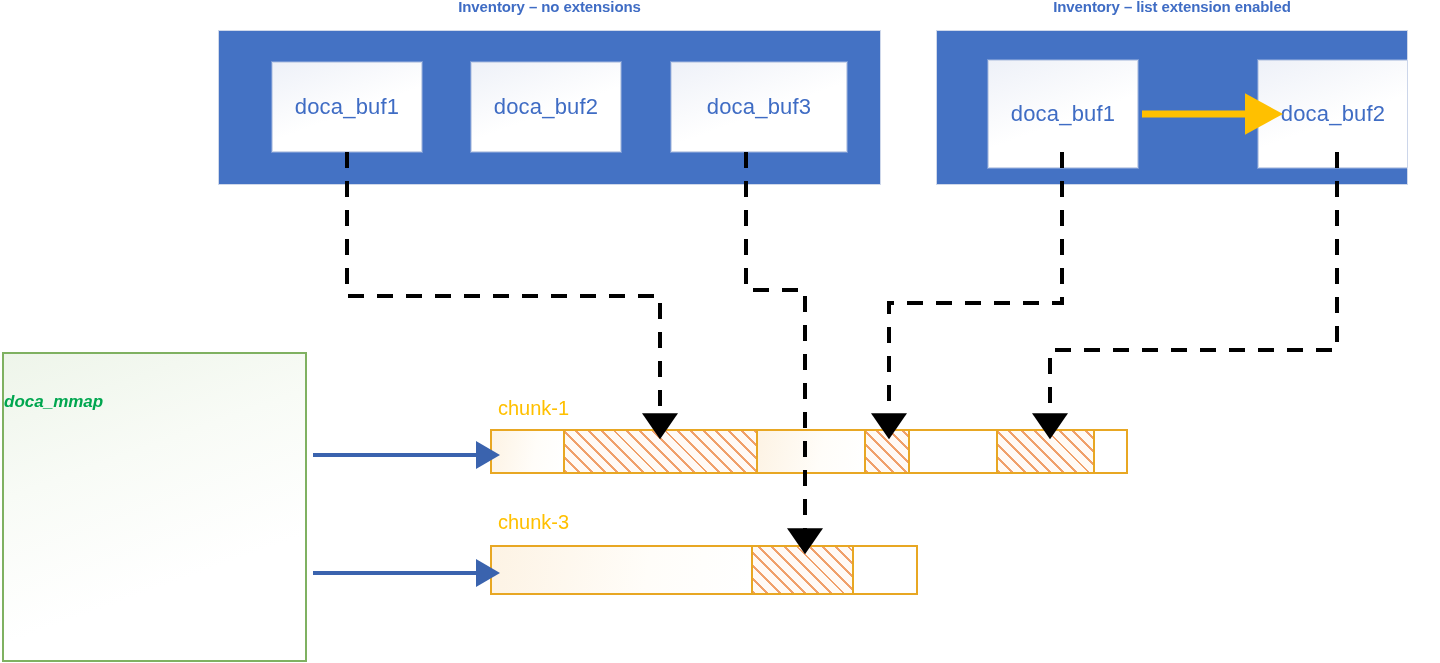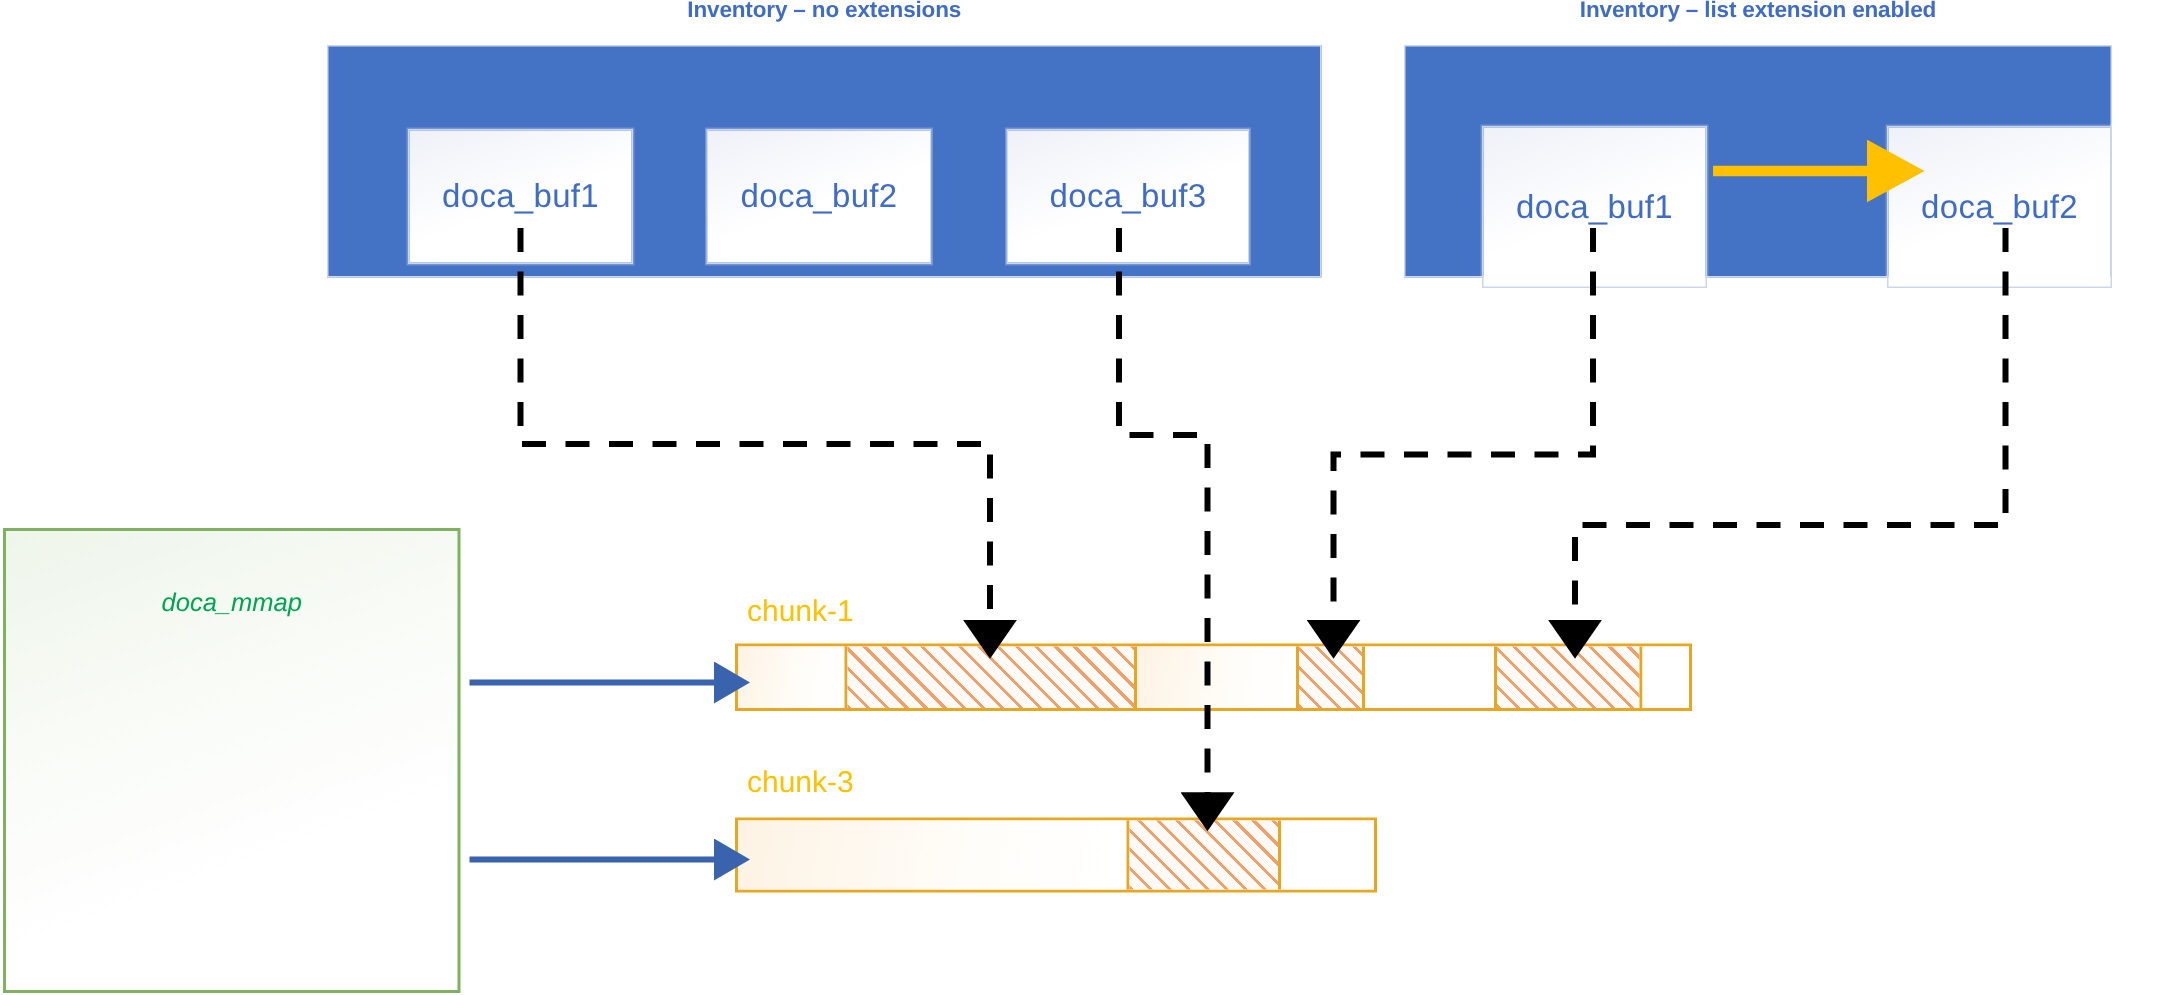--- a/index.html
+++ b/index.html
@@ -20,32 +20,31 @@
   }
 
   
   .buf{
     position:absolute;box-sizing:border-box;
     background:linear-gradient(160deg,#eef1f8 0%,#ffffff 55%,#ffffff 100%);
     border:1px solid #ccd6ea;
     display:flex;align-items:center;justify-content:center;
     color:#3F6CC4;font-size:22px;letter-spacing:.2px;
     box-shadow:0 0 0 1px rgba(255,255,255,.25);
-    margin-top:24px;
   }
 
   
   .mmap{
     position:absolute;box-sizing:border-box;
     border:2px solid #7FB161;
     background:linear-gradient(160deg,#eef5ea 0%,#f8fbf6 35%,#ffffff 70%);
   }
   .mmap-label{
-    position:absolute;width:100%;text-align:center;
-    font-weight:normal;font-style:italic;font-size:17px;color:#00A64F;
+    position:absolute;width:100%;
+    font-weight:bold;font-style:italic;font-size:17px;color:#00A64F;
   }
 
   
   .chunk-label{
     position:absolute;font-size:20px;color:#FFC000;white-space:nowrap;
   }
 
   
   .chunk{position:absolute;box-sizing:border-box;border:2px solid #E8A723;display:flex;}
   .seg{box-sizing:border-box;border-right:2px solid #E8A723;height:100%;}
@@ -69,21 +68,21 @@
   <div class="panel-title" style="left:218px;top:-2px;width:663px;">Inventory – no extensions</div>
   <div class="panel-title" style="left:936px;top:-2px;width:472px;">Inventory – list extension enabled</div>
 
   <div class="panel" style="left:218px;top:30px;width:663px;height:155px;"></div>
   <div class="buf" style="left:272px;top:62px;width:150px;height:90px;">
     <span>doca_buf1</span>
   </div>
   <div class="buf" style="left:471px;top:62px;width:150px;height:90px;">
     <span>doca_buf2</span>
   </div>
-  <div class="buf" style="left:671px;top:62px;width:162px;height:90px;">
+  <div class="buf" style="left:671px;top:62px;width:176px;height:90px;">
     <span>doca_buf3</span>
   </div>
 
   <div class="panel" style="left:936px;top:30px;width:472px;height:155px;"></div>
   <div class="buf" style="left:988px;top:60px;width:150px;height:108px;">
     <span>doca_buf1</span>
   </div>
   <div class="buf" style="left:1258px;top:60px;width:150px;height:108px;">
     <span>doca_buf2</span>
   </div>

